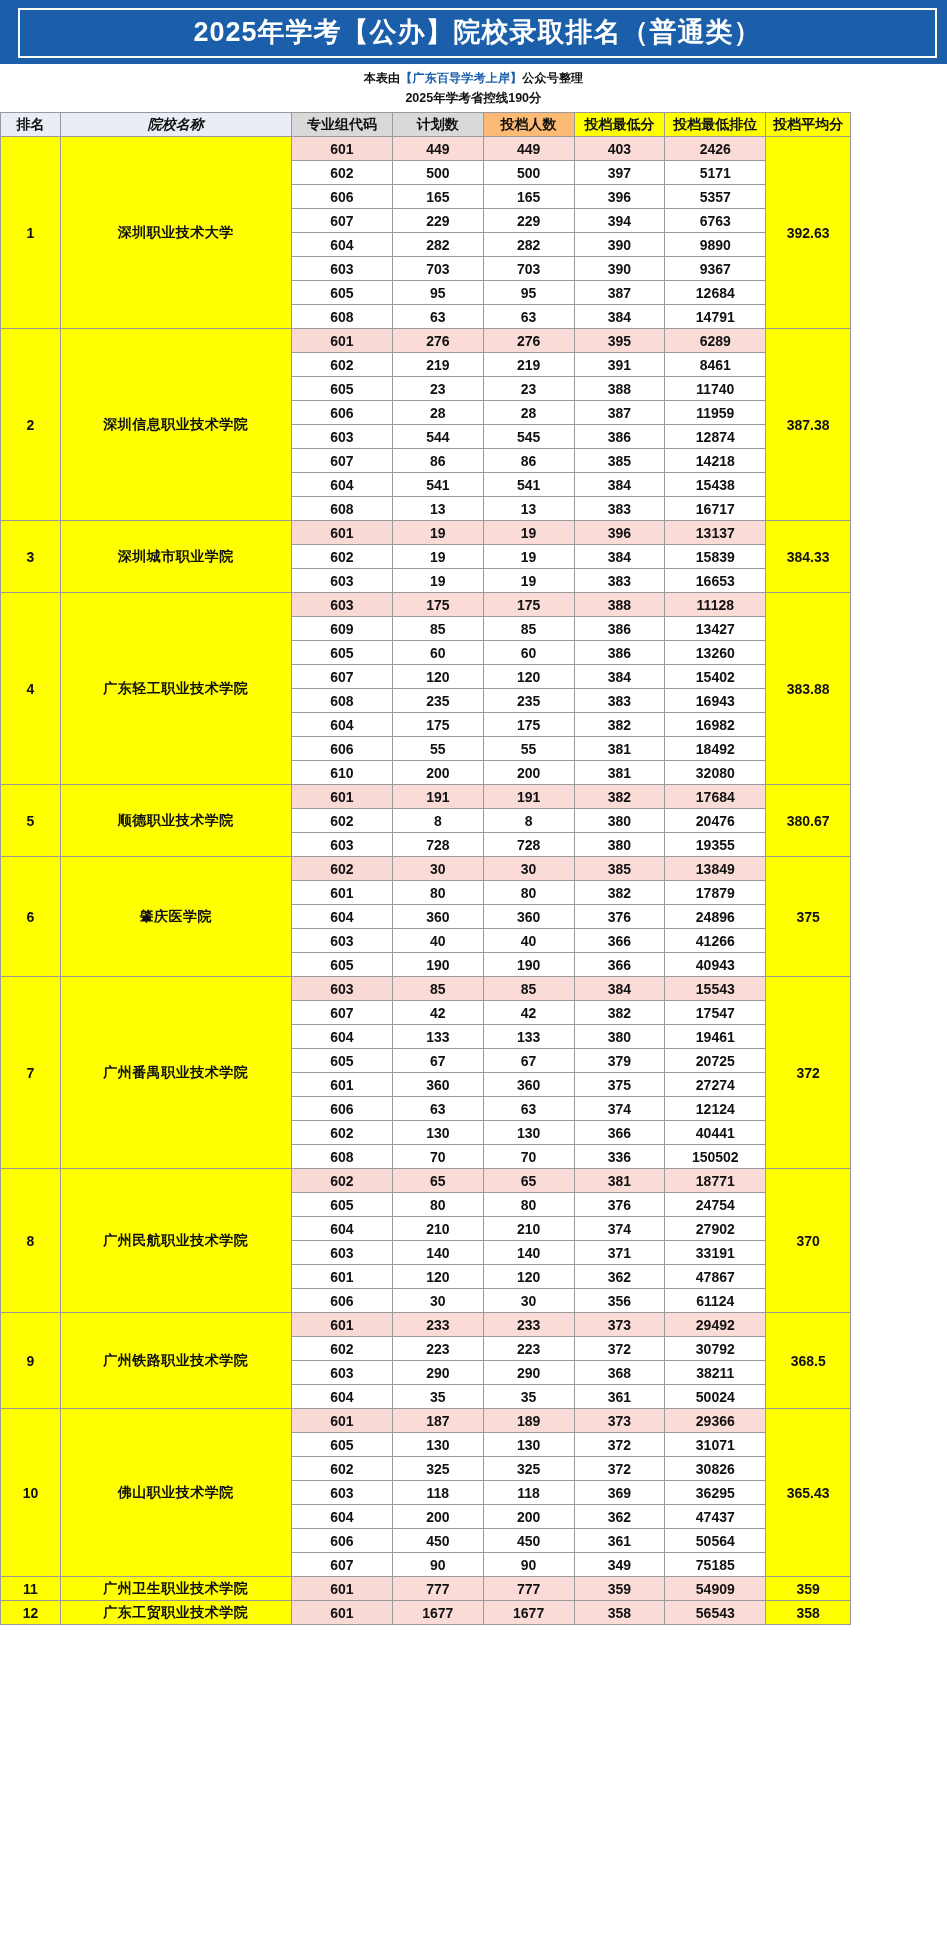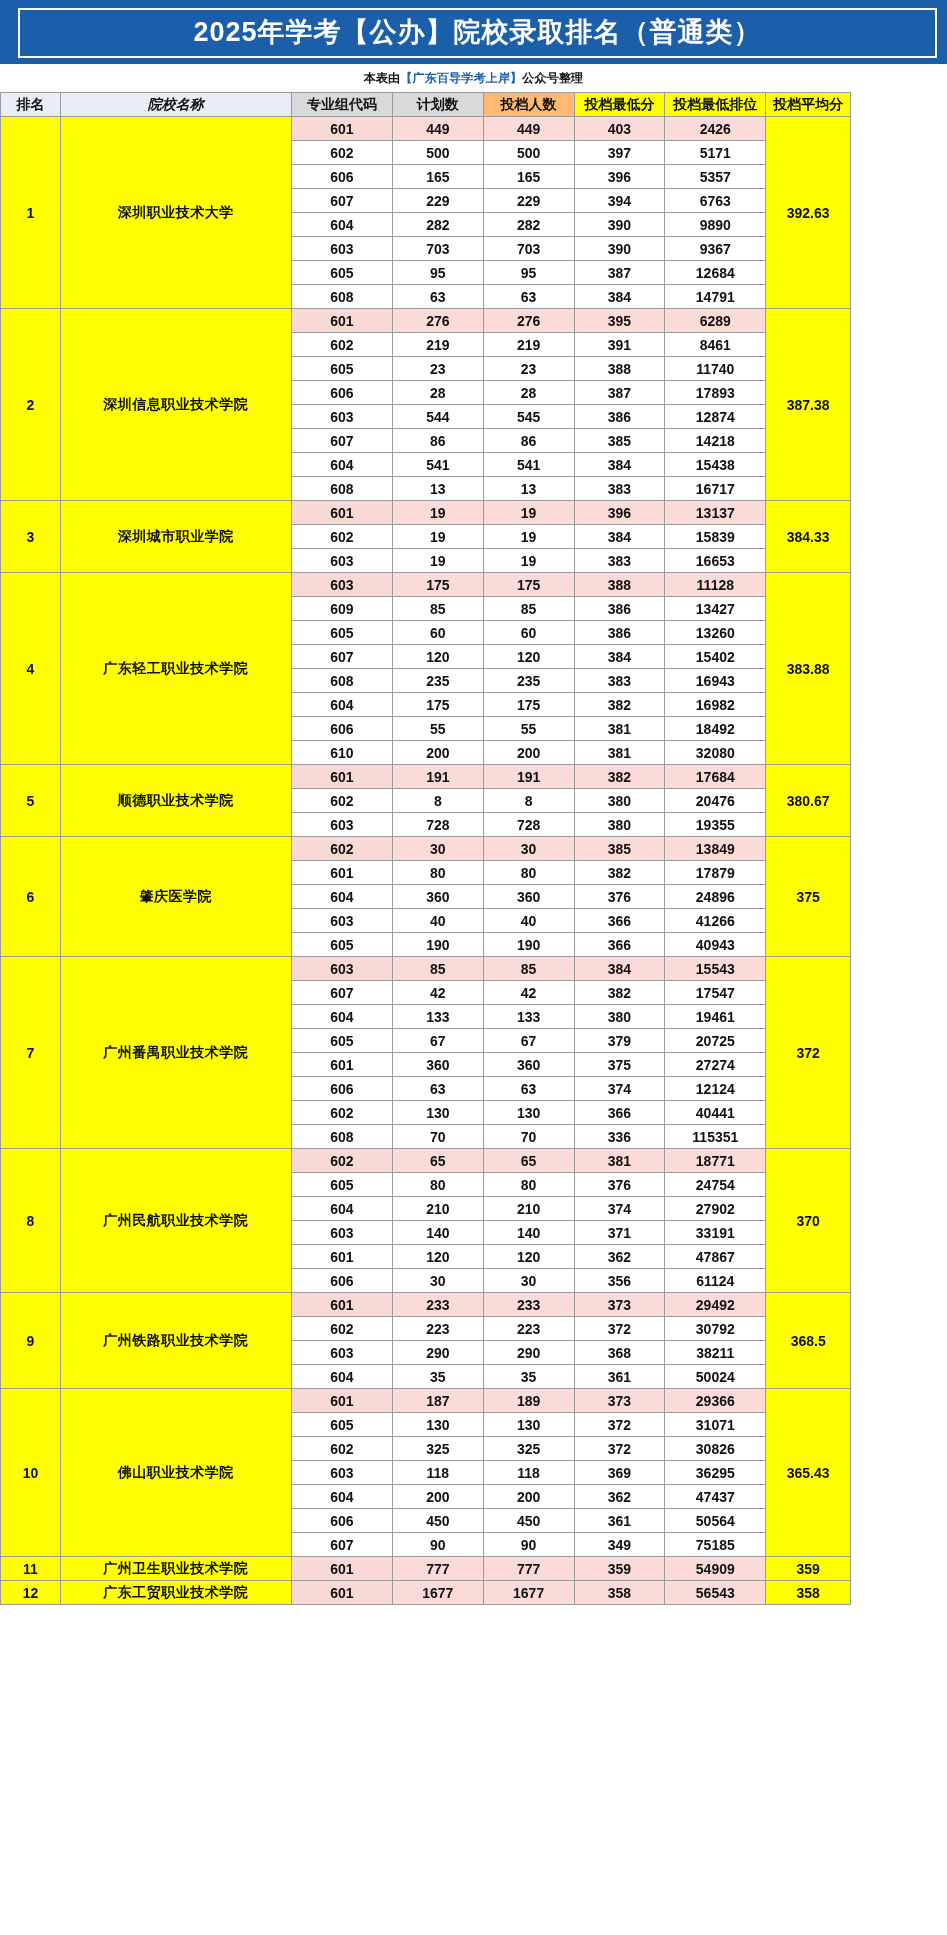--- a/index.html
+++ b/index.html
@@ -107,20 +107,21 @@
   <div class="banner">
     <div class="banner-inner">
       <div class="banner-title">2025年学考【公办】院校录取排名（普通类）</div>
     </div>
   </div>
 
   <div class="subbar">
     <div class="subline1">
       <span>本表由</span><span class="blue">【广东百导学考上岸】</span><span>公众号整理</span>
     </div>
+    <div class="subline2">2025年学考省控线190分</div>
   </div>
 
   <table class="grid">
     <colgroup>
       <col class="c-rank">
         <col class="c-school">
         <col class="c-group">
         <col class="c-plan">
       <col class="c-cast">
         <col class="c-score">
@@ -221,21 +222,21 @@
           <td class="num">23</td>
           <td class="num">23</td>
           <td class="num">388</td>
           <td class="num">11740</td>
         </tr>
         <tr>
           <td class="group">606</td>
           <td class="num">28</td>
           <td class="num">28</td>
           <td class="num">387</td>
-          <td class="num">17893</td>
+          <td class="num">11959</td>
         </tr>
         <tr>
           <td class="group">603</td>
           <td class="num">544</td>
           <td class="num">545</td>
           <td class="num">386</td>
           <td class="num">12874</td>
         </tr>
         <tr>
           <td class="group">607</td>
@@ -453,21 +454,21 @@
           <td class="num">130</td>
           <td class="num">130</td>
           <td class="num">366</td>
           <td class="num">40441</td>
         </tr>
         <tr>
           <td class="group">608</td>
           <td class="num">70</td>
           <td class="num">70</td>
           <td class="num">336</td>
-          <td class="num">115351</td>
+          <td class="num">150502</td>
         </tr>
         <tr class="first">
           <td class="rank" rowspan="6">8</td>
           <td class="school" rowspan="6">广州民航职业技术学院</td>
           <td class="group">602</td>
           <td class="num">65</td>
           <td class="num">65</td>
           <td class="num">381</td>
           <td class="num">18771</td>
           <td class="avg" rowspan="6">370</td>

